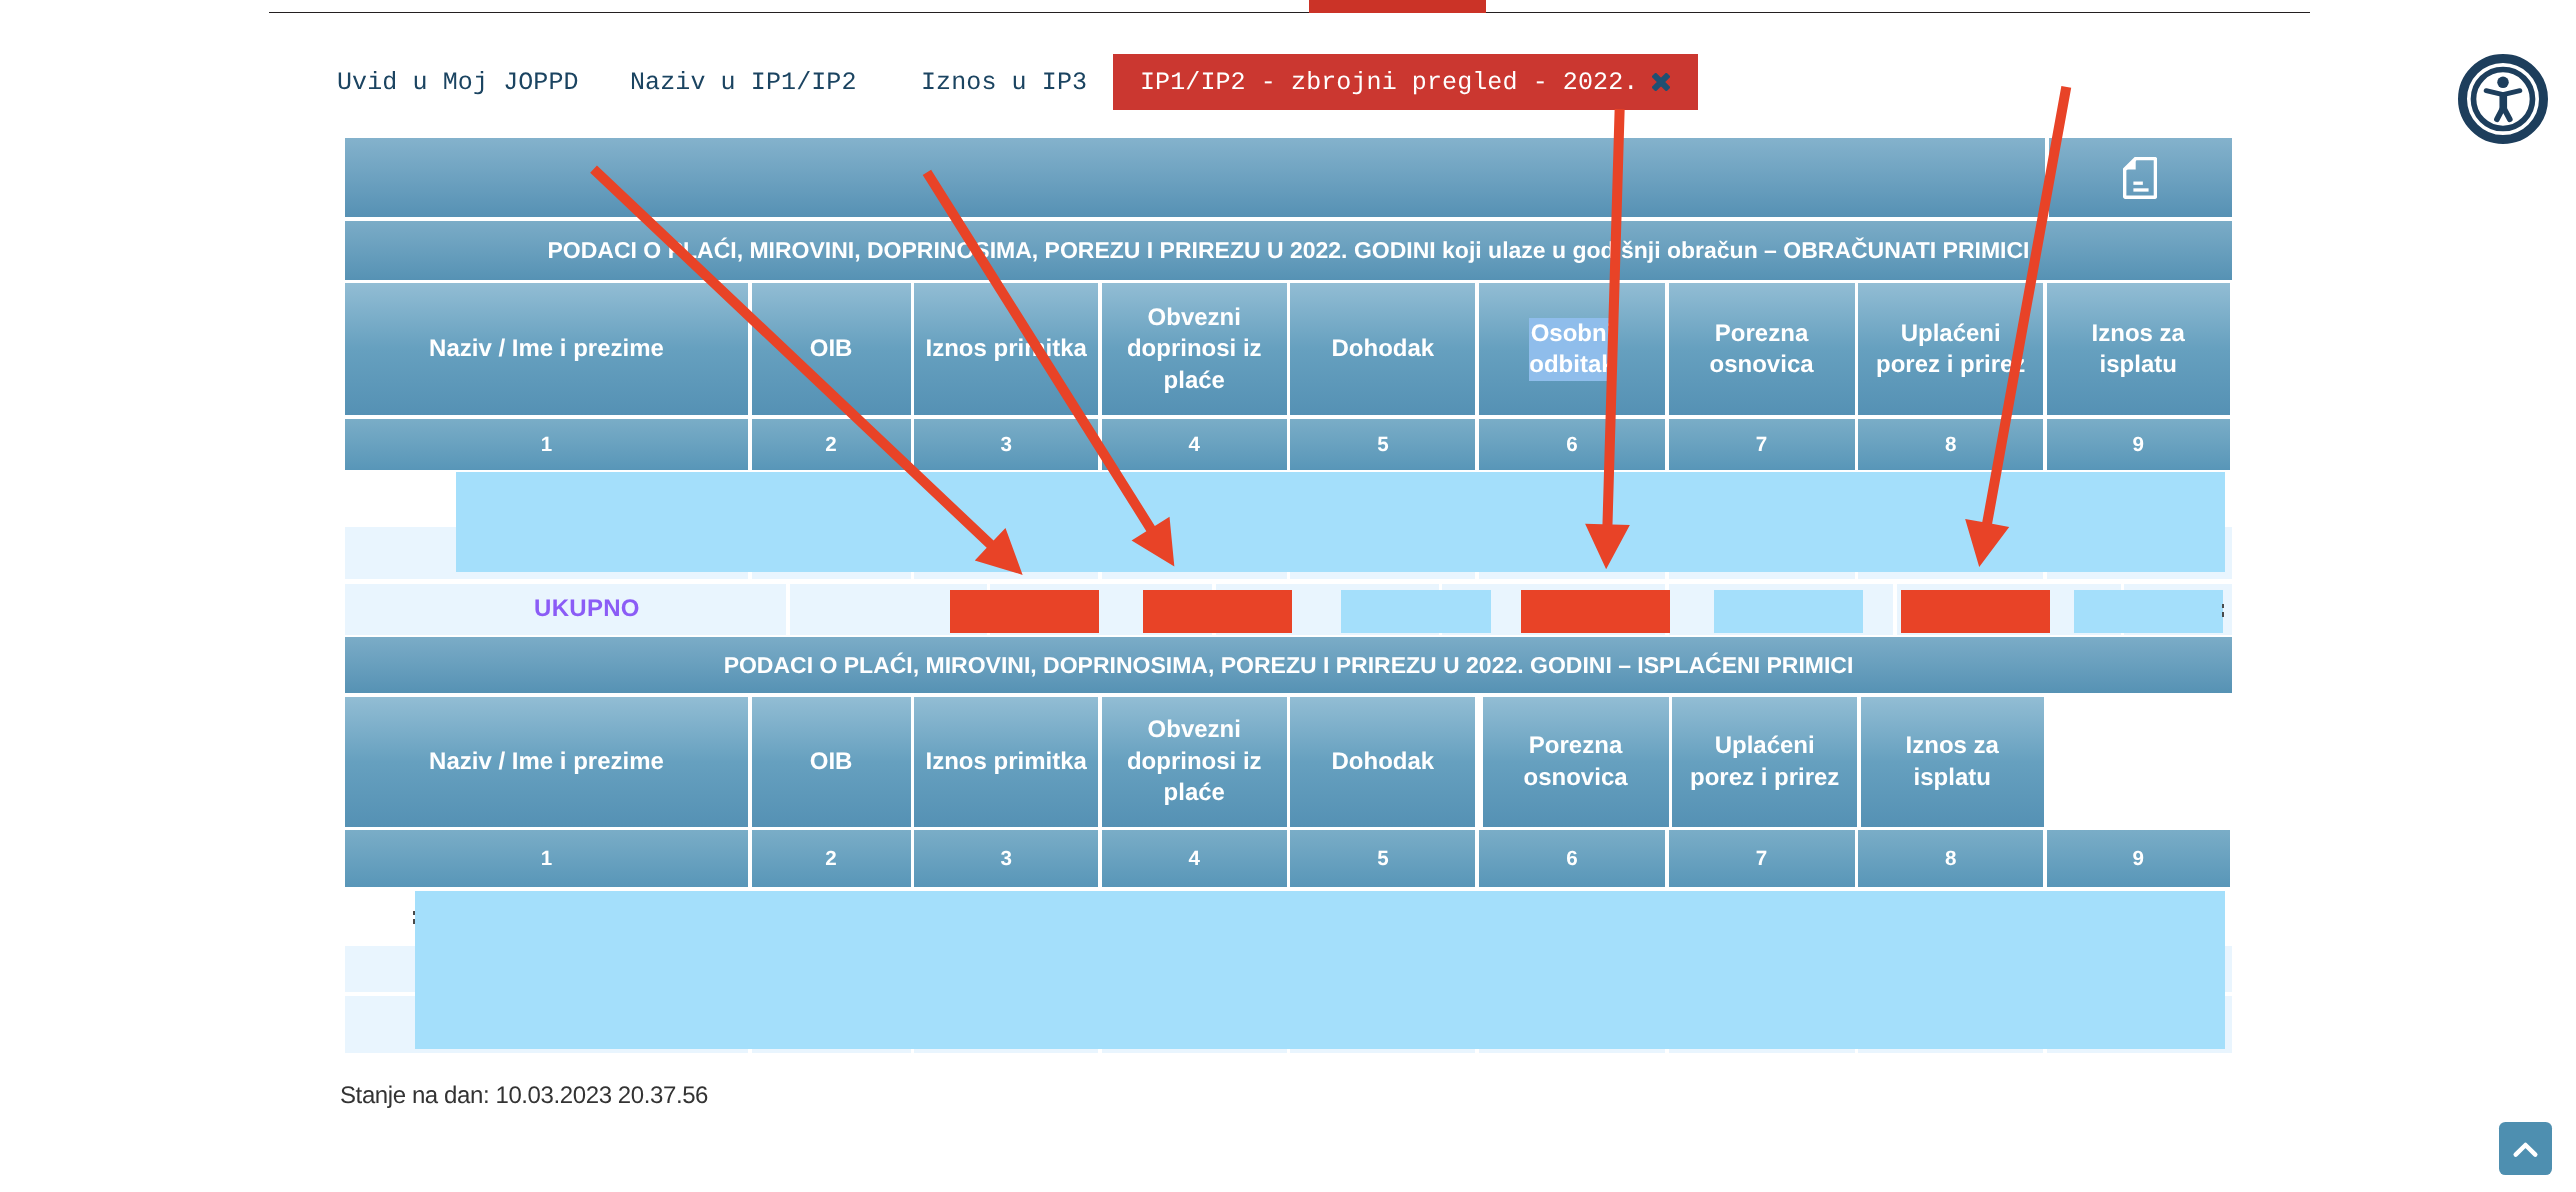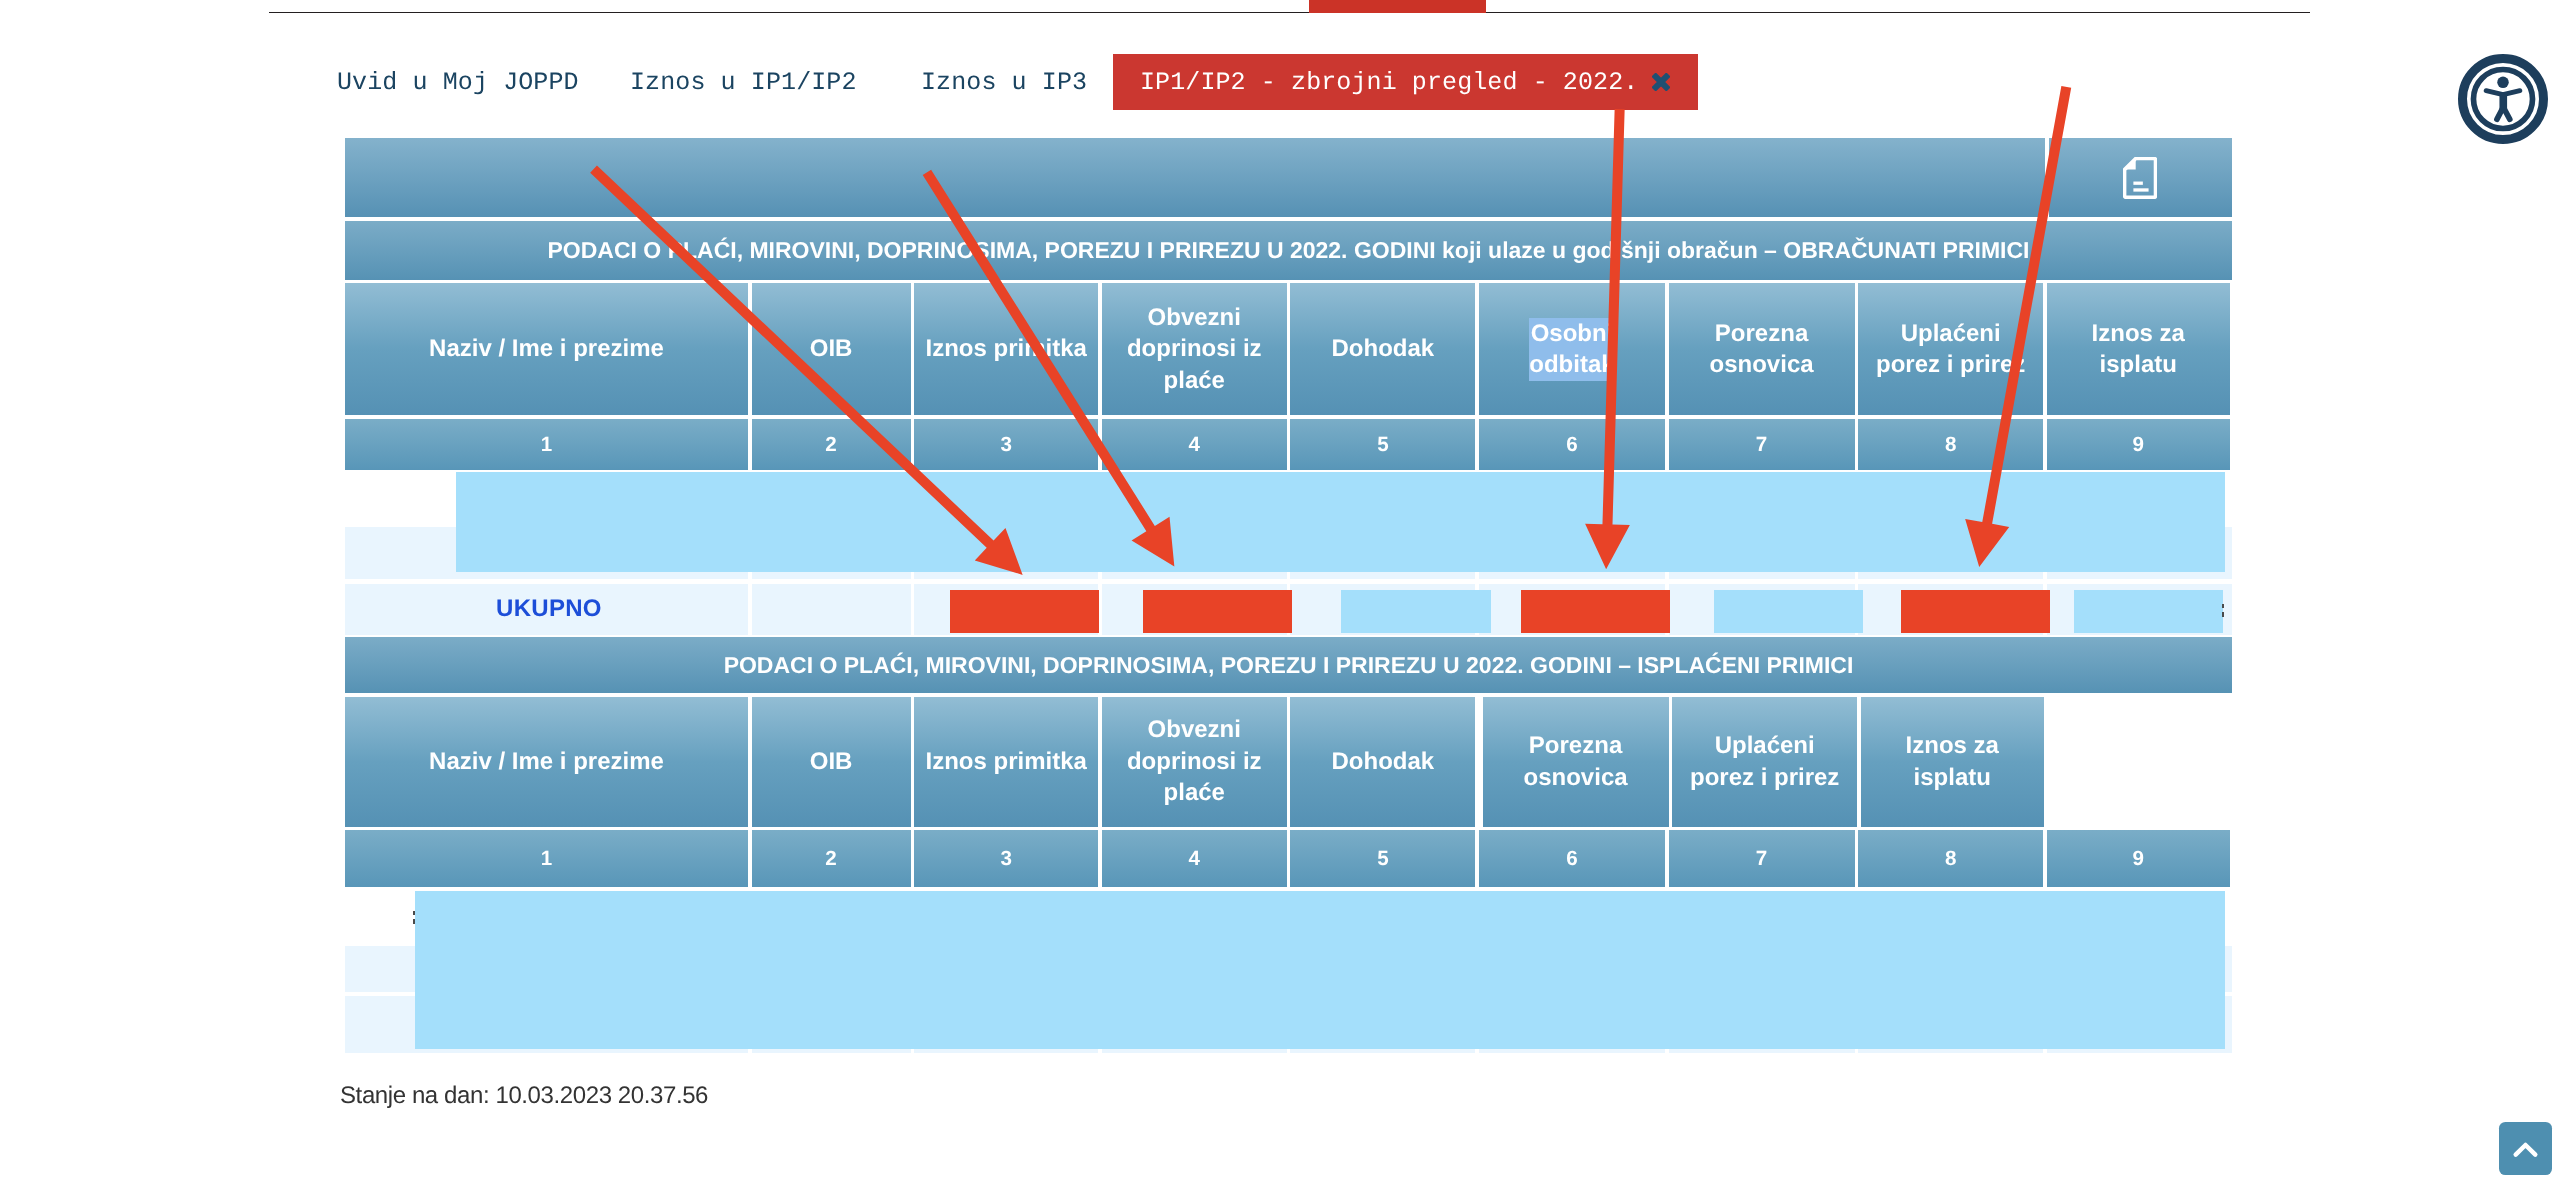--- a/index.html
+++ b/index.html
@@ -29,21 +29,21 @@
   .hdr-nums .hcell{background:linear-gradient(180deg,#7aadc7 0%,#5896b8 100%);}
   .sep{height:3.6px;background:#fff;}
   .vsep{width:3.6px;background:#fff;flex:0 0 3.6px;}
 
   
   .brow{display:flex;width:100%;box-sizing:border-box;position:relative;}
   .bcell{box-sizing:border-box;height:100%;}
   .bsep{flex:0 0 3.6px;width:3.6px;background:#ffffff;height:100%;}
 
   .rowlight{background:#e9f5fe;}
-  .totalrow .bcell{display:flex;align-items:center;justify-content:flex-start;padding-left:151px;font-weight:bold;font-size:24px;color:#1d4ed8;letter-spacing:0.3px;}
+  .totalrow .bcell{display:flex;align-items:center;justify-content:flex-start;padding-left:151px;font-weight:bold;font-size:24px;color:#8b5cf6;letter-spacing:0.3px;margin-left:38px;}
 
   .redact{position:absolute;}
   .textsliver{position:absolute;background:#4a4a4a;}
   .redblock{background:#e84327;}
   .blueblock{background:#a4dffb;}
 
   
   .scrolltop{position:absolute;left:2499px;top:1122px;width:53px;height:53px;background:#4e8fb0;border-radius:6.3px;}
 
   .stanje{position:absolute;left:340px;top:1082px;font-size:24px;letter-spacing:-0.4px;color:#333;}
@@ -56,21 +56,21 @@
 
 <div class="page">
   <div class="top-rule"></div>
   <div class="top-red-stub"></div>
 
   <div class="tabbar">
     <div class="tab" style="left:337px">
         <span>Uvid u Moj JOPPD</span>
       </div>
     <div class="tab" style="left:630px">
-        <span>Iznos u IP1/IP2</span>
+        <span>Naziv u IP1/IP2</span>
       </div>
     <div class="tab" style="left:921px">
         <span>Iznos u IP3</span>
       </div>
     <div class="tab tab-active" style="left:1113px">
       <span>IP1/IP2 - zbrojni pregled - 2022.</span>
       <span class="tab-close">
         <svg width="18" height="18" viewBox="0 0 20 20">
           <path d="M4.1 0.6 L10 6.5 L15.9 0.6 L19.4 4.1 L13.5 10 L19.4 15.9 L15.9 19.4 L10 13.5 L4.1 19.4 L0.6 15.9 L6.5 10 L0.6 4.1 Z" fill="#1f5073" stroke="#1f5073" stroke-width="1.8" stroke-linejoin="round"></path>
         </svg>

